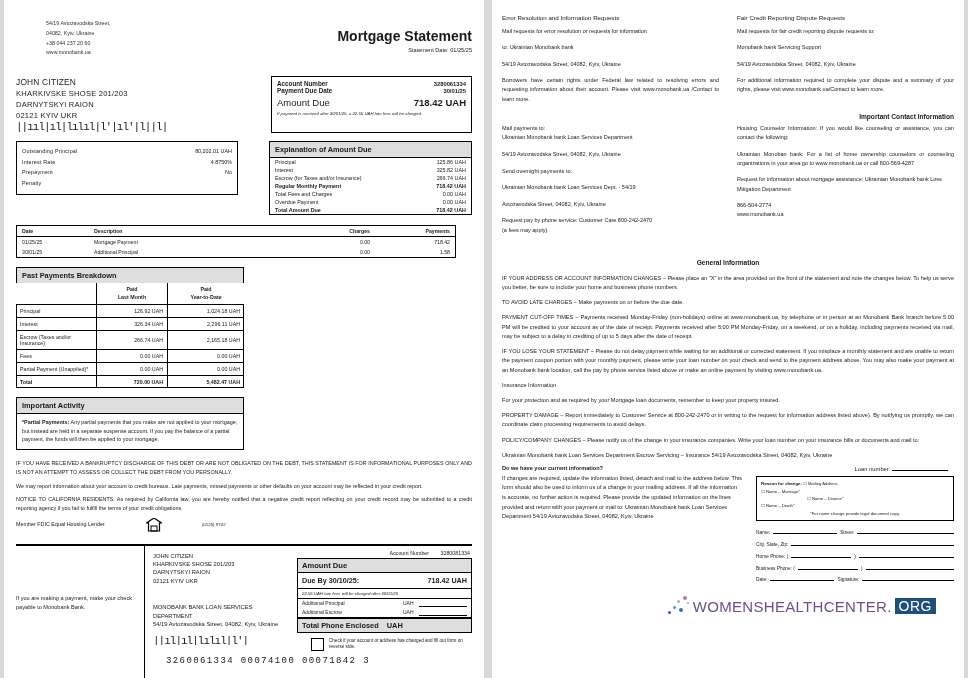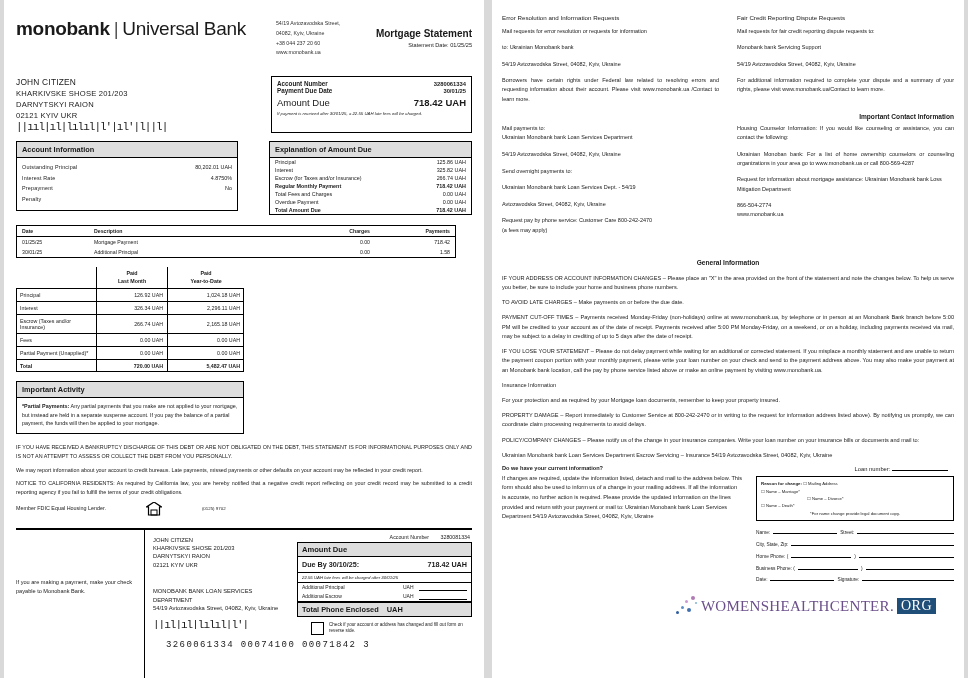--- a/index.html
+++ b/index.html
@@ -14,21 +14,21 @@
   .page-left{left:4px;width:480px;padding:14px 12px 0 12px;}
   .page-right{left:492px;width:472px;padding:14px 10px 0 10px;}
 
   
   .hdr{display:flex;align-items:flex-start;}
   .brand{font-size:19px;font-weight:bold;letter-spacing:-.3px;white-space:nowrap;padding-top:4px;}
   .brand .bar{font-weight:300;color:#555;padding:0 4px;}
   .brand .uni{font-weight:normal;}
   .bank-addr{font-size:5.3px;line-height:1.85;color:#333;margin-left:30px;padding-top:5px;white-space:nowrap;}
   .hdr-right{margin-left:auto;text-align:right;padding-top:14px;}
-  .stmt-title{font-size:10px;font-weight:bold;}
+  .stmt-title{font-size:14px;font-weight:bold;}
   .stmt-date{font-size:5.6px;margin-top:3px;color:#222;}
 
   
   .addr-row{display:flex;margin-top:18px;}
   .cust{font-size:7.6px;line-height:1.45;letter-spacing:.2px;}
   .cust .nm{font-size:8.4px;}
   .barcode{margin-top:1px;height:11px;line-height:11px;font-family:"Liberation Mono",monospace;font-size:11px;letter-spacing:-1px;overflow:hidden;}
 
   
   .due-box{margin-left:auto;width:203px;border:1px solid #000;padding:3px 5px 4px 5px;box-sizing:border-box;}
@@ -122,35 +122,32 @@
   .reason{border:1px solid #000;padding:3px 4px;font-size:4.2px;line-height:1.7;}
   .reason .lbl{font-weight:bold;font-size:4.4px;}
   .reason .cell{display:inline-block;width:82px;}
   .reason .ft{display:block;text-align:center;margin-top:1px;}
   .flines{margin-top:5px;font-size:4.8px;line-height:2.05;}
   .flines .row{display:flex;align-items:baseline;gap:3px;}
   .flines .u{flex:1;border-bottom:1px solid #000;height:7px;}
   .flines .u.s{flex:0 0 60px;}
   .flines .u.m{flex:0 0 64px;}
 
-  .logo{display:flex;align-items:center;justify-content:flex-end;margin-top:10px;padding-right:18px;font-family:Liberation Serif, serif;}
+  .logo{display:flex;align-items:center;justify-content:flex-end;margin-top:10px;padding-right:18px;}
   .logo .dots{position:relative;width:26px;height:22px;}
   .logo .dots i{position:absolute;border-radius:50%;display:block;}
   .logo .txt{font-size:15px;letter-spacing:.3px;color:#6b4f8a;}
   .logo .org{background:#1f4e79;color:#fff;font-size:14px;padding:0 4px;margin-left:3px;letter-spacing:.5px;}
 </style>
 </head>
 <body>
 
 <div class="sheet page-left">
 
   <div class="hdr">
-    <div class="brand">
-      <span>monobank</span><span class="bar">|</span><span class="uni">Universal Bank</span>
-    </div>
     <div class="bank-addr">
       <div>54/19 Avtozavodska Street,</div>
       <div>04082, Kyiv, Ukraine</div>
       <div>+38 044 237 20 60</div>
       <div>www.monobank.ua</div>
     </div>
     <div class="hdr-right">
       <div class="stmt-title">Mortgage Statement</div>
       <div class="stmt-date">Statement Date: 01/25/25</div>
     </div>
@@ -178,21 +175,20 @@
         <span class="l">Amount Due</span>
         <span class="r">718.42 UAH</span>
       </div>
       <div class="due-note">If payment is received after 30/01/25, a 22.55 UAH late fees will be charged.</div>
     </div>
   </div>
 
   <div class="two-col">
     <div class="col-l">
       <div class="panel">
-        <div class="panel-h">Account Information</div>
         <div class="panel-b">
           <div class="kv">
             <span class="k">Outstanding  Principal</span>
             <span class="v">80,202.01  UAH</span>
           </div>
           <div class="kv">
             <span class="k">Interest  Rate</span>
             <span class="v">4.8750%</span>
           </div>
           <div class="kv">
@@ -266,20 +262,21 @@
         <td>Additional Principal</td>
         <td class="r">0.00</td>
         <td class="r">1.58</td>
       </tr>
     </tbody>
       </table>
   </div>
 
   <div class="panel" style="margin-top:9px;width:228px;border:none;">
     <div style="border:1px solid #000;">
+      <div class="panel-h">Past Payments Breakdown</div>
       <table class="pp" style="border:none;margin:-1px 0 -1px -1px;width:calc(100% + 2px);">
         <tbody>
             <tr>
           <th style="border-left:none;border-top:none;"></th>
           <th style="width:62px;border-top:none;">
             <span>Paid</span><br>
             <span>Last Month</span>
           </th>
           <th style="width:68px;border-top:none;border-right:none;">
             <span>Paid</span><br>

